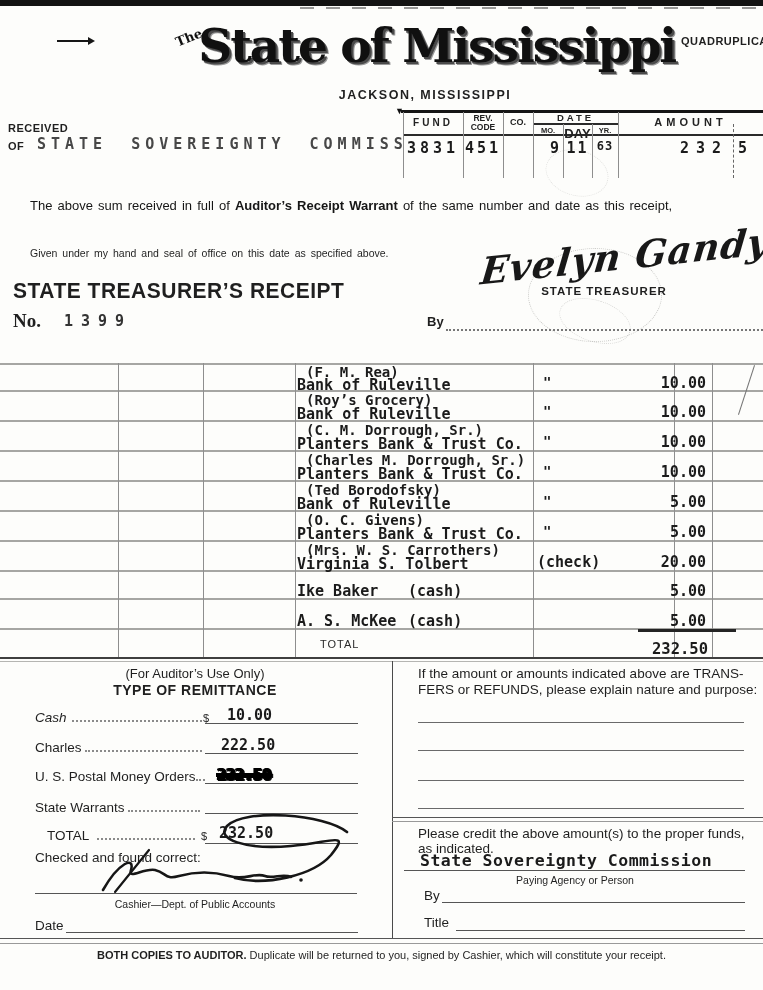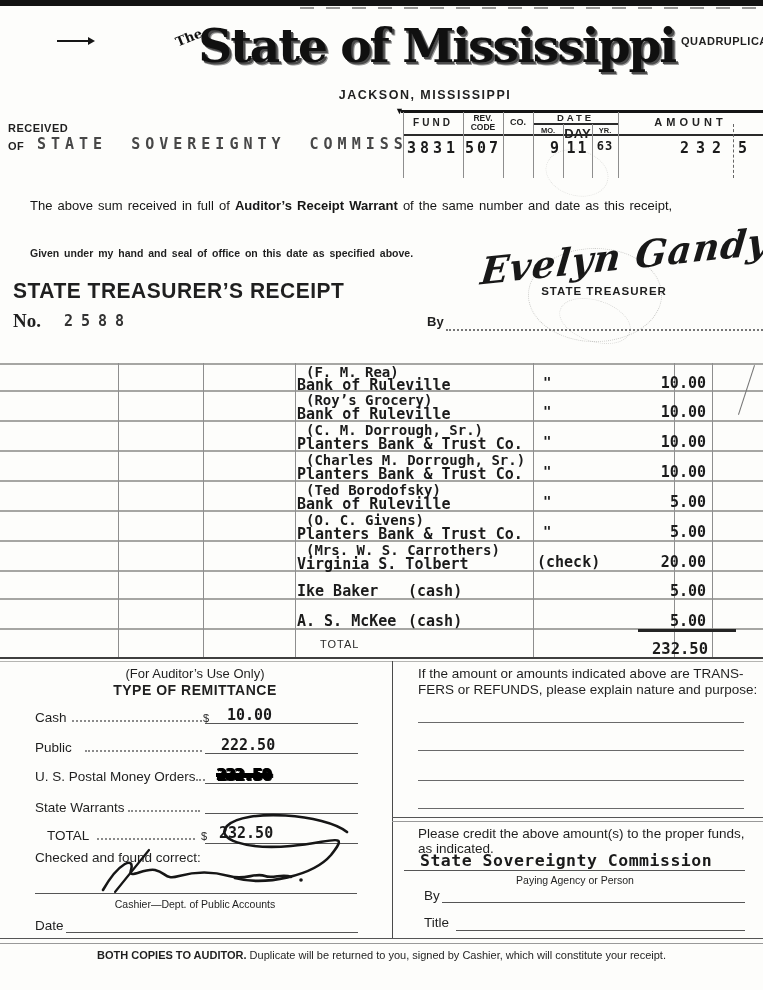--- a/index.html
+++ b/index.html
@@ -65,43 +65,43 @@
     <span style="display:block;">CODE</span>
   </div>
   <div class="abs ctr fund-hdr" style="left:503px;top:117px;width:30px;font-size:9px;">CO.</div>
   <div class="abs ctr fund-hdr" style="left:533px;top:112px;width:85px;font-size:9.5px;letter-spacing:3px;">DATE</div>
   <div class="abs ctr fund-hdr" style="left:533px;top:126px;width:30px;font-size:7.5px;">MO.</div>
   <div class="abs ctr fund-hdr" style="left:563px;top:126px;width:29px;font-size:13px;">DAY</div>
   <div class="abs ctr fund-hdr" style="left:592px;top:126px;width:26px;font-size:7.5px;">YR.</div>
   <div class="abs ctr fund-hdr" style="left:618px;top:116px;width:145px;font-size:11px;letter-spacing:4px;">AMOUNT</div>
 
   <div class="abs ctr type" style="left:403px;top:139px;width:60px;font-size:15px;letter-spacing:4px;">3831</div>
-  <div class="abs ctr type" style="left:463px;top:139px;width:40px;font-size:15px;letter-spacing:3px;">507</div>
+  <div class="abs ctr type" style="left:463px;top:139px;width:40px;font-size:15px;letter-spacing:3px;">451</div>
   <div class="abs ctr type" style="left:503px;top:139px;width:30px;font-size:15px;"></div>
   <div class="abs type" style="left:533px;top:139px;width:26px;text-align:right;font-size:15px;">9</div>
   <div class="abs ctr type" style="left:563px;top:139px;width:29px;font-size:15px;letter-spacing:2px;">11</div>
   <div class="abs ctr type" style="left:592px;top:139px;width:26px;font-size:12px;letter-spacing:1px;">63</div>
   <div class="abs type" style="left:618px;top:139px;width:110px;text-align:right;font-size:15px;letter-spacing:7px;">232</div>
   <div class="abs type" style="left:738px;top:139px;font-size:15px;">5</div>
 
   <div class="abs seal" style="left:545px;top:150px;width:62px;height:44px;opacity:.25;transform:rotate(15deg);"></div>
 
   <div class="abs print" style="left:30px;top:198px;font-size:13px;word-spacing:1.5px;color:#161616;">
     <span>The above sum received in full of </span><span style="font-weight:bold;">Auditor’s Receipt Warrant</span><span> of the same number and date as this receipt,</span>
   </div>
-  <div class="abs print" style="left:30px;top:247px;font-size:10.5px;font-weight:700;word-spacing:2px;">Given under my hand and seal of office on this date as specified above.</div>
+  <div class="abs print" style="left:30px;top:247px;font-size:10.5px;font-weight:400;word-spacing:2px;">Given under my hand and seal of office on this date as specified above.</div>
 
   <div class="abs seal" style="left:528px;top:248px;width:132px;height:92px;"></div>
   <div class="abs seal" style="left:558px;top:300px;width:72px;height:40px;opacity:.3;transform:rotate(18deg);"></div>
   <div class="abs sig" style="left:480px;top:234px;">Evelyn Gandy</div>
   <div class="abs ctr print" style="left:538px;top:285px;width:132px;font-size:11.5px;font-weight:bold;letter-spacing:1px;">STATE TREASURER</div>
 
   <div class="abs print" style="left:13px;top:278px;font-size:21px;font-weight:800;letter-spacing:.5px;transform:scaleY(1.05);transform-origin:left top;">STATE TREASURER’S RECEIPT</div>
   <div class="abs serif" style="left:13px;top:310px;font-size:19px;font-weight:bold;">No.</div>
-  <div class="abs type" style="left:64px;top:312px;font-size:15px;letter-spacing:8px;color:#333;">2588</div>
+  <div class="abs type" style="left:64px;top:312px;font-size:15px;letter-spacing:8px;color:#333;">1399</div>
   <div class="abs print" style="left:427px;top:314px;font-size:13px;font-weight:600;">By</div>
   <div class="abs" style="left:446px;top:329px;width:317px;height:0;border-top:2px dotted #777;"></div>
 
   <div class="abs hline" style="left:0;top:363px;width:763px;"></div>
   <div class="abs hline" style="left:0;top:390px;width:763px;"></div>
   <div class="abs hline" style="left:0;top:420px;width:763px;"></div>
   <div class="abs hline" style="left:0;top:450px;width:763px;"></div>
   <div class="abs hline" style="left:0;top:480px;width:763px;"></div>
   <div class="abs hline" style="left:0;top:510px;width:763px;"></div>
   <div class="abs hline" style="left:0;top:540px;width:763px;"></div>
@@ -174,27 +174,27 @@
   <div class="abs" style="left:0;top:628px;width:763px;height:29px;">
     <span class="abs print" style="left:320px;top:10px;font-size:11px;letter-spacing:1px;color:#2a2a2a;">TOTAL</span>
     <span class="abs type" style="left:596px;top:12px;width:112px;text-align:right;font-size:15.5px;">232.50</span>
   </div>
 
   <div class="abs" style="left:392px;top:661px;height:277px;width:0;border-left:1.5px solid #4a4a4a;"></div>
 
   <div class="abs ctr print" style="left:30px;top:666px;width:330px;font-size:13px;">(For Auditor’s Use Only)</div>
   <div class="abs ctr print" style="left:30px;top:682px;width:330px;font-size:14px;font-weight:bold;letter-spacing:.5px;">TYPE OF REMITTANCE</div>
 
-  <div class="abs print" style="left:35px;top:710px;font-size:13.5px;">Cash</div>
+  <div class="abs print" style="left:35px;top:710px;font-size:13.5px;font-style:italic;">Cash</div>
   <div class="abs dotlead" style="left:72px;top:720px;width:130px;"></div>
   <div class="abs print" style="left:203px;top:712px;font-size:11px;">$</div>
   <div class="abs type" style="left:227px;top:706px;font-size:15px;">10.00</div>
   <div class="abs rule" style="left:205px;top:723px;width:153px;"></div>
 
-  <div class="abs print" style="left:35px;top:740px;font-size:13.5px;">Public</div>
+  <div class="abs print" style="left:35px;top:740px;font-size:13.5px;">Charles</div>
   <div class="abs dotlead" style="left:85px;top:750px;width:117px;"></div>
   <div class="abs type" style="left:221px;top:736px;font-size:15px;">222.50</div>
   <div class="abs rule" style="left:205px;top:753px;width:153px;"></div>
 
   <div class="abs print" style="left:35px;top:769px;font-size:13.5px;">U. S. Postal Money Orders</div>
   <div class="abs dotlead" style="left:196px;top:779px;width:9px;"></div>
   <div class="abs type blot" style="left:217px;top:766px;font-size:15px;">232.50</div>
   <div class="abs rule" style="left:205px;top:783px;width:153px;"></div>
 
   <div class="abs print" style="left:35px;top:800px;font-size:13.5px;">State Warrants</div>

